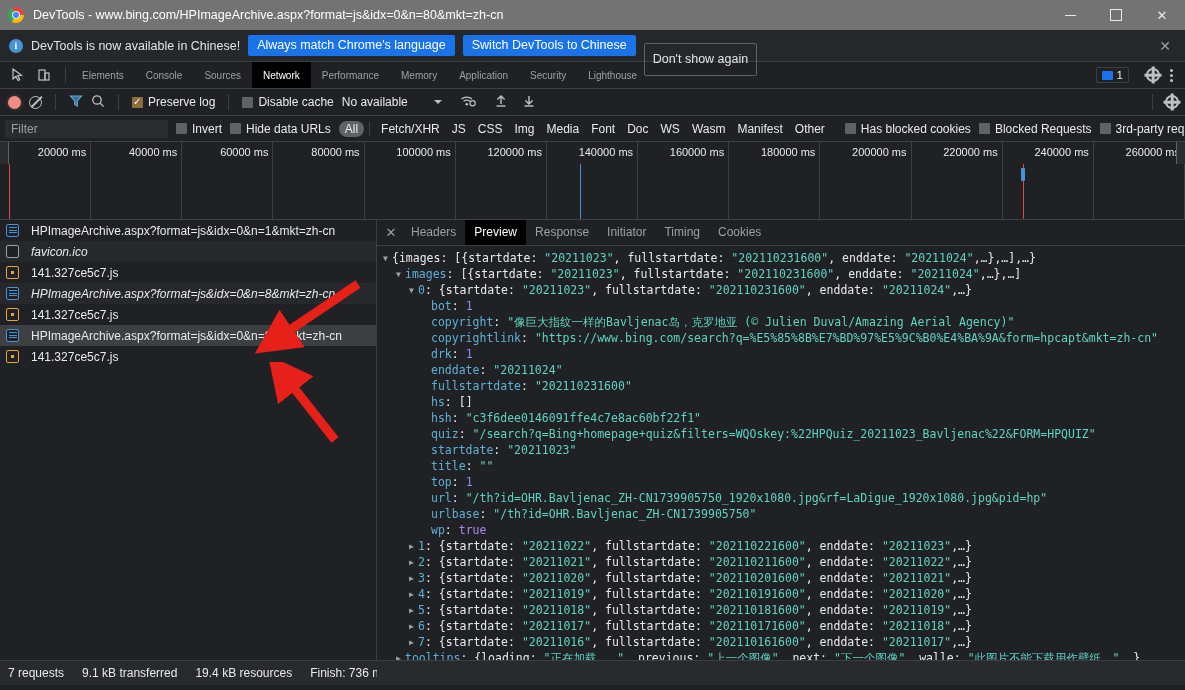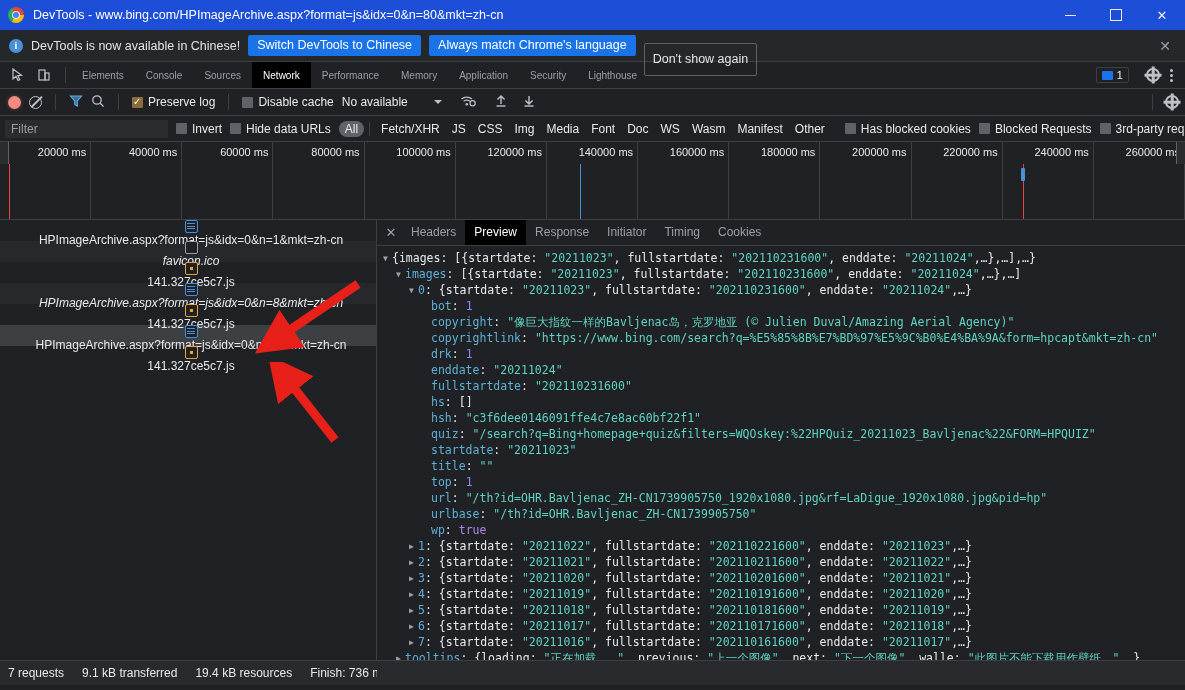--- a/index.html
+++ b/index.html
@@ -6,21 +6,21 @@
   html, body {
     width: 1185px; height: 690px;
     background: #202124;
     font-family: "Liberation Sans", sans-serif;
     overflow: hidden;
     -webkit-font-smoothing: antialiased;
   }
 
   
   .titlebar {
-    height: 30px; background: #1d4ed8; display: flex; align-items: center;
+    height: 30px; background: #737373; display: flex; align-items: center;
     padding-left: 8px; color: #fff; font-size: 12.5px;
   }
   .chrome-logo {
     width: 16px; height: 16px; border-radius: 50%;
     background: conic-gradient(from -30deg, #ea4335 0deg 120deg, #fbbc05 120deg 240deg, #34a853 240deg 360deg);
     position: relative; flex: 0 0 auto; margin-right: 9px;
   }
   .chrome-logo::after {
     content: ""; position: absolute; inset: 4.4px; border-radius: 50%;
     background: #4285f4; border: 1.2px solid #fff;
@@ -164,24 +164,23 @@
     width: 377px; background: #202124; border-right: 1px solid #3c4043;
     display: flex; flex-direction: column; position: relative;
   }
   .colhdr {
     height: 21px; background: #292a2d; border-bottom: 1px solid #3c4043;
     display: flex; align-items: center; padding-left: 8px;
     font-size: 12px; color: #e8eaed;
   }
   .reqlist { flex: 1 1 auto; overflow: hidden; }
   .reqrow {
-    height: 21px; display: flex; align-items: center; gap: 0;
+    height: 21px; display: flex; align-items: center; gap: 12px;
     padding-left: 6px; font-size: 12px; color: #e8eaed; cursor: pointer;
     white-space: nowrap;
-    flex-direction: column;
   }
   .reqrow.odd { background: #27282b; font-style: italic; }
   .reqrow.selected { background: #3c4043; }
   .ico-doc, .ico-js, .ico-blank {
     width: 13px; height: 13px; border-radius: 2px; flex: 0 0 auto; position: relative;
   }
   .ico-doc { border: 1.5px solid #4a90d9; background: #202124; }
   .ico-doc::after {
     content:""; position:absolute; left:1.5px; right:1.5px; top:1.5px; bottom:1.5px;
     background: repeating-linear-gradient(to bottom, #4a90d9 0 1.2px, transparent 1.2px 2.6px);
@@ -243,22 +242,22 @@
   <div class="wincontrols">
     <div class="wc-min"></div>
     <div class="wc-max"></div>
     <div class="wc-close">✕</div>
   </div>
 </div>
 
 <div class="notifbar">
   <div class="info-ico">i</div>
   <div class="notif-text">DevTools is now available in Chinese!</div>
+  <button class="btn-blue">Always match Chrome's language</button>
   <button class="btn-blue">Switch DevTools to Chinese</button>
-  <button class="btn-blue">Always match Chrome's language</button>
   <button class="btn-outline">Don't show again</button>
   <div class="notif-close">✕</div>
 </div>
 
 <div class="tabstrip">
   <div class="ts-icons">
     <div class="ts-iconbtn">
       <svg width="14" height="14" viewBox="0 0 14 14">
           <path d="M2 1 L2 11 L5 8.3 L7 12.5 L8.7 11.7 L6.8 7.6 L10.5 7.3 Z" fill="none" stroke="#bdc1c6" stroke-width="1.2"></path>
         </svg>

